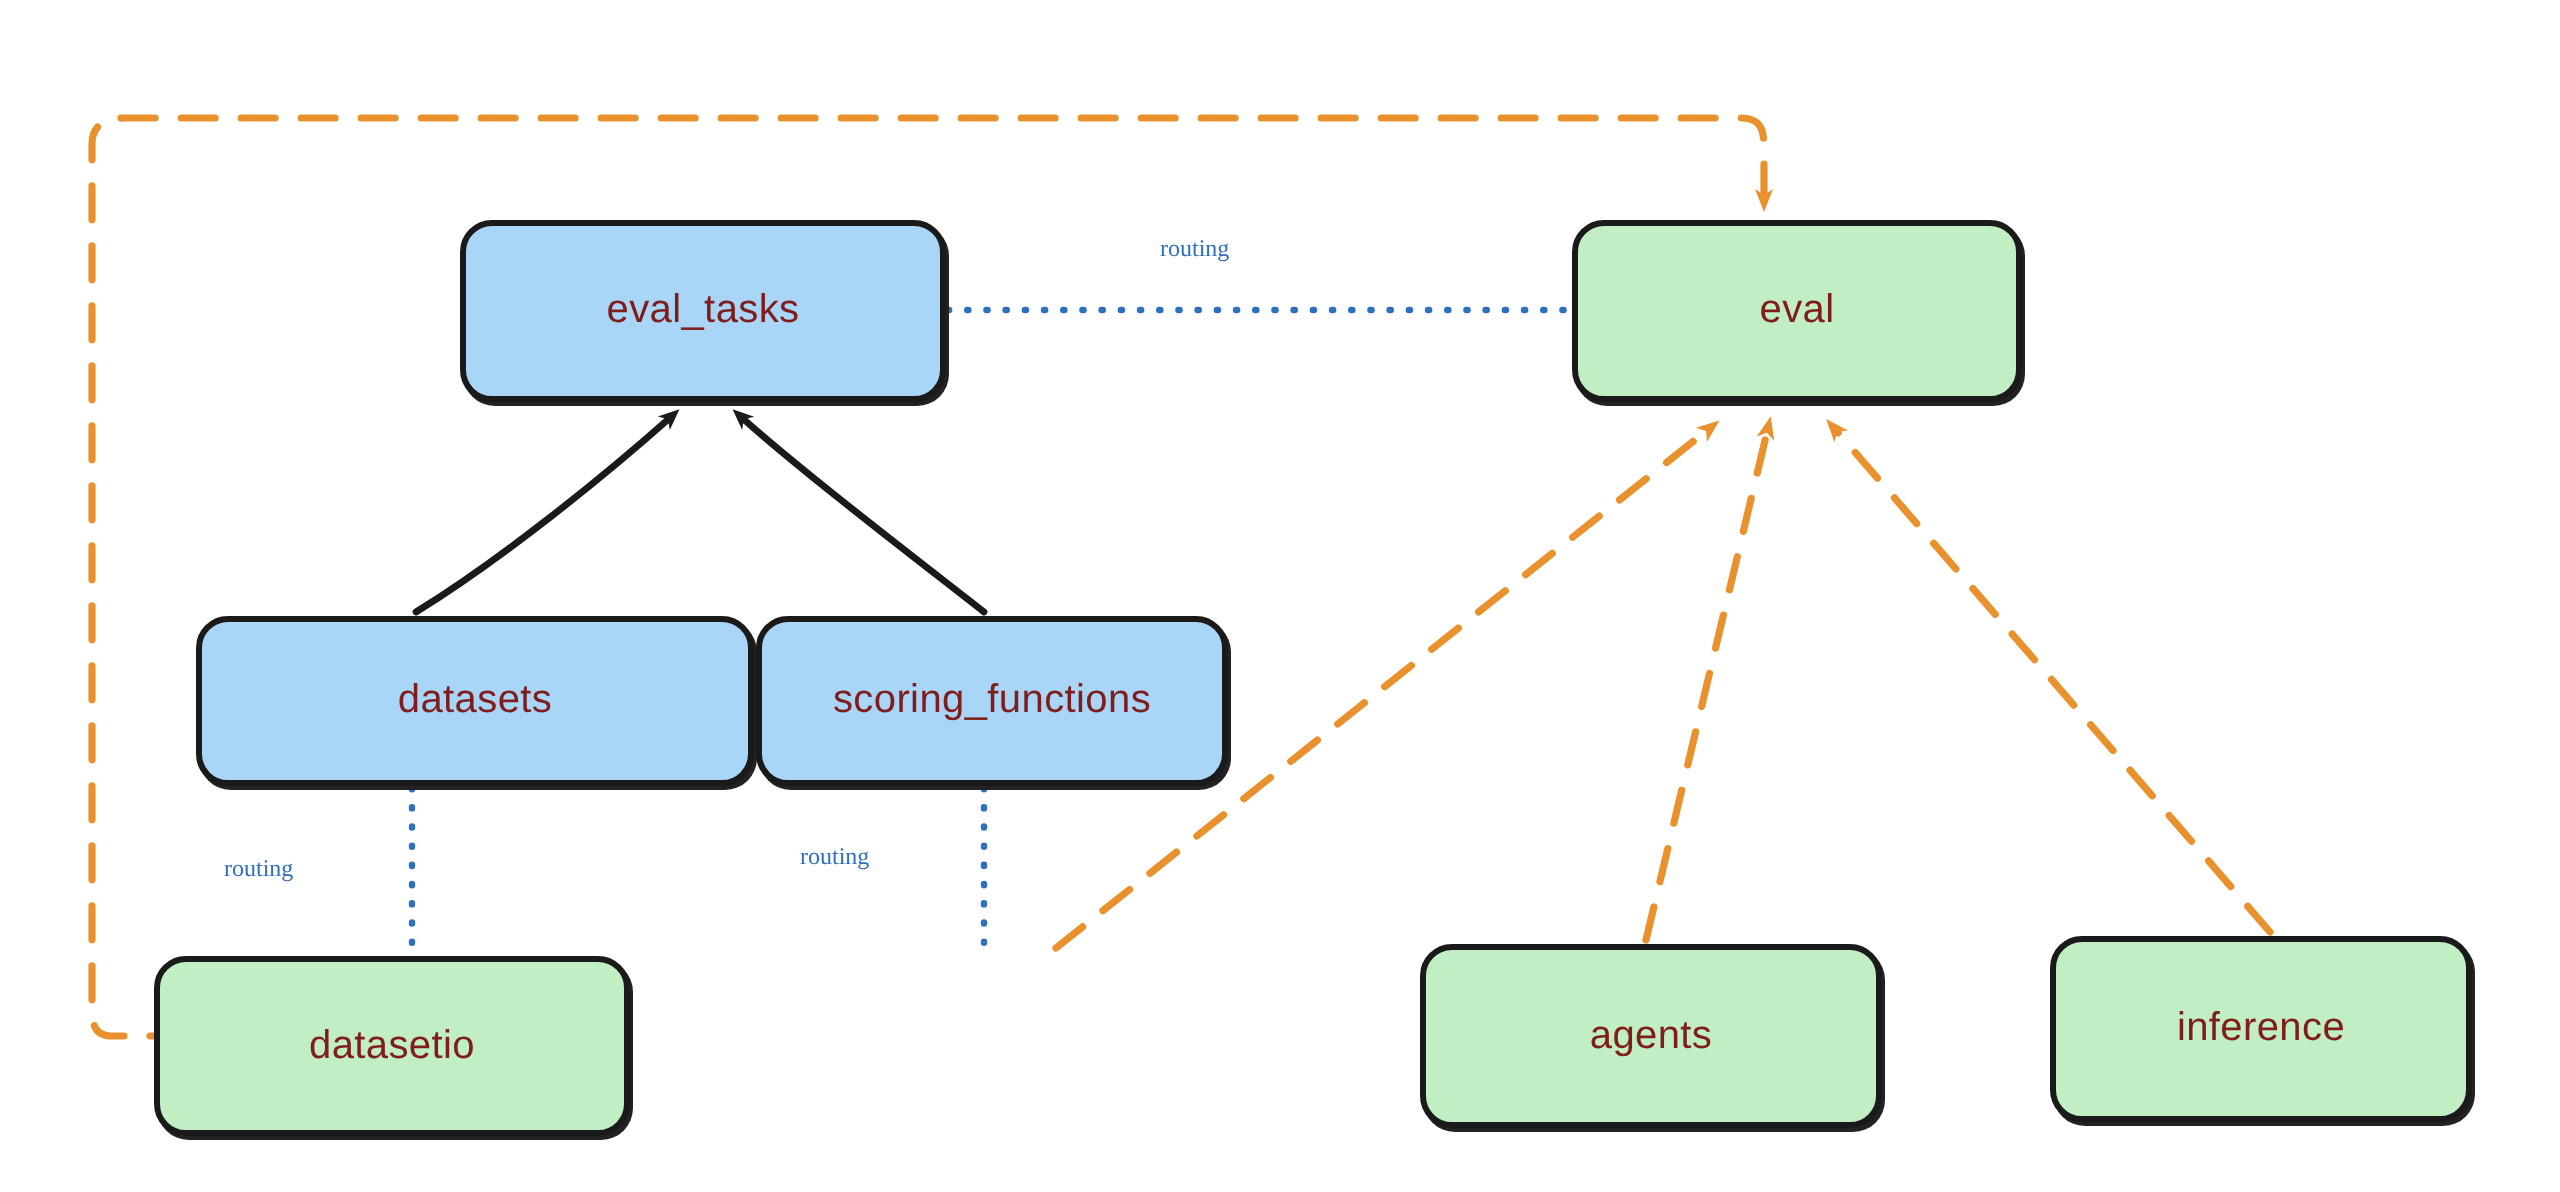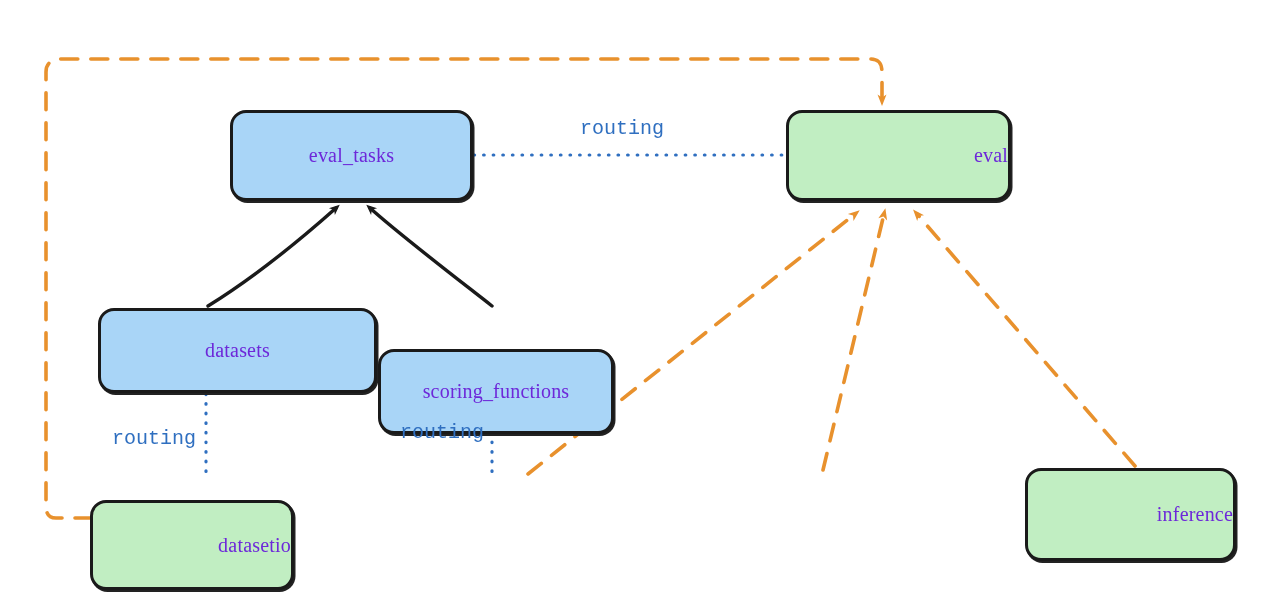--- a/index.html
+++ b/index.html
@@ -31,33 +31,33 @@
     box-sizing: border-box;
     display: flex;
     align-items: center;
     justify-content: center;
     border: 3px solid #1a1a1a;
     border-radius: 16px;
     box-shadow: 1.5px 2px 0 0 #222222;
     z-index: 2;
   }
   .node.blue  { background: #a9d5f7; }
-  .node.green { background: #c1eec2; justify-content: flex-end; }
+  .node.green { background: #c1eec2; }
   .node-label {
-    font-family: Liberation Serif, serif;
+    font-family: Liberation Sans, sans-serif;
     font-size: 20px;
-    color: #6d28d9;
+    color: #7f1d1d;
     letter-spacing: 0.2px;
     white-space: nowrap;
     user-select: none;
   }
   .edge-label {
     position: absolute;
-    font-family: Liberation Mono, monospace;
-    font-size: 20px;
+    font-family: Liberation Serif, serif;
+    font-size: 12px;
     color: #2f6fc0;
     white-space: nowrap;
     z-index: 3;
     user-select: none;
   }
 </style>
 </head>
 <body>
 
 <div id="canvas">
@@ -98,29 +98,32 @@
   </div>
 
   <div class="node green" style="left:786px; top:110px; width:225px; height:91px;">
     <span class="node-label">eval</span>
   </div>
 
   <div class="node blue" style="left:98px; top:308px; width:279px; height:85px;">
     <span class="node-label">datasets</span>
   </div>
 
-  <div class="node blue" style="left:378px; top:308px; width:236px; height:85px;margin-top:41px;">
+  <div class="node blue" style="left:378px; top:308px; width:236px; height:85px;">
     <span class="node-label">scoring_functions</span>
   </div>
 
-  <div class="node green" style="left:90px; top:478px; width:204px; height:90px;margin-top:22px;">
+  <div class="node green" style="left:77px; top:478px; width:238px; height:90px;">
     <span class="node-label">datasetio</span>
   </div>
 
 
+  <div class="node green" style="left:710px; top:472px; width:231px; height:92px;">
+    <span class="node-label">agents</span>
+  </div>
 
   <div class="node green" style="left:1025px; top:468px; width:211px; height:93px;">
     <span class="node-label">inference</span>
   </div>
 
   <span class="edge-label" style="left:580px; top:117px;">routing</span>
 
   <span class="edge-label" style="left:112px; top:427px;">routing</span>
 
   <span class="edge-label" style="left:400px; top:421px;">routing</span>

